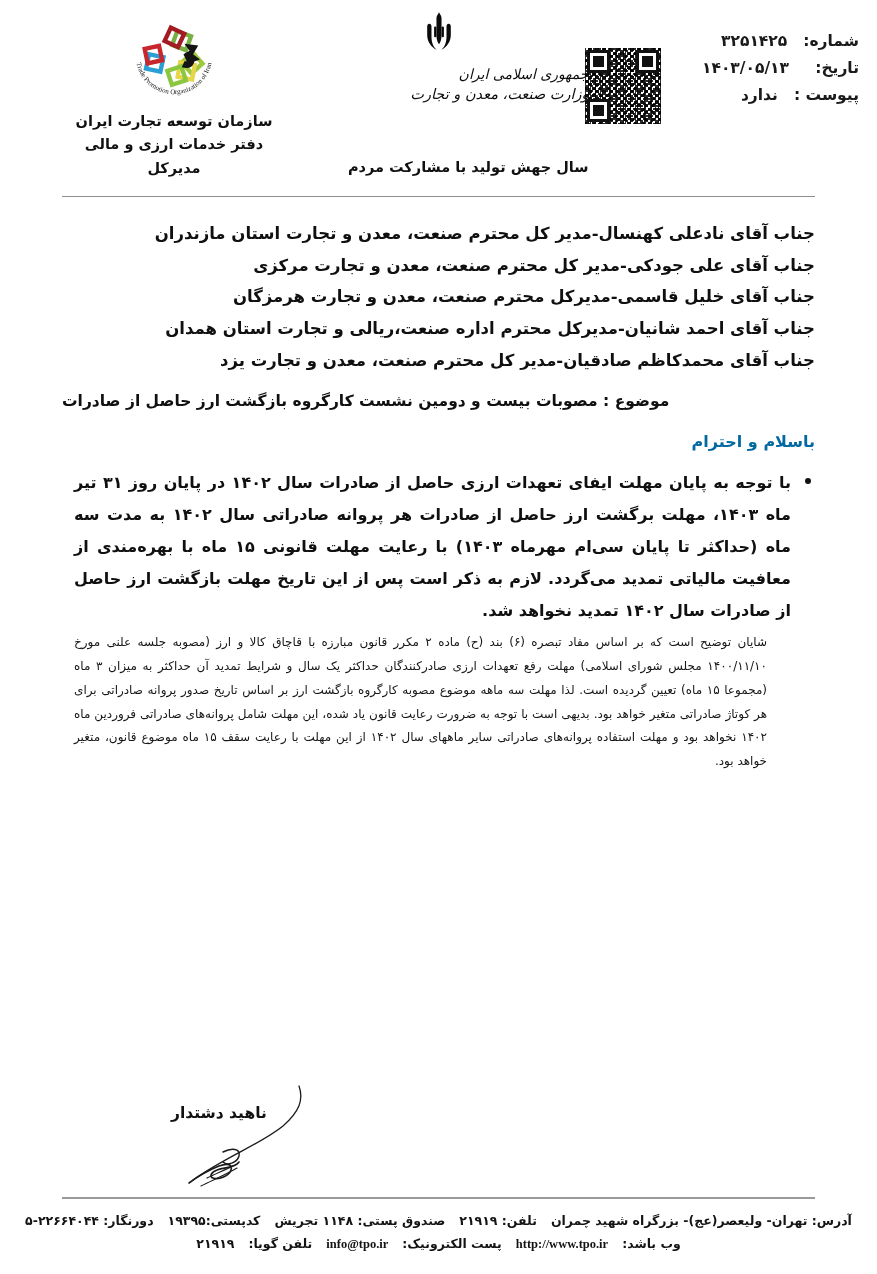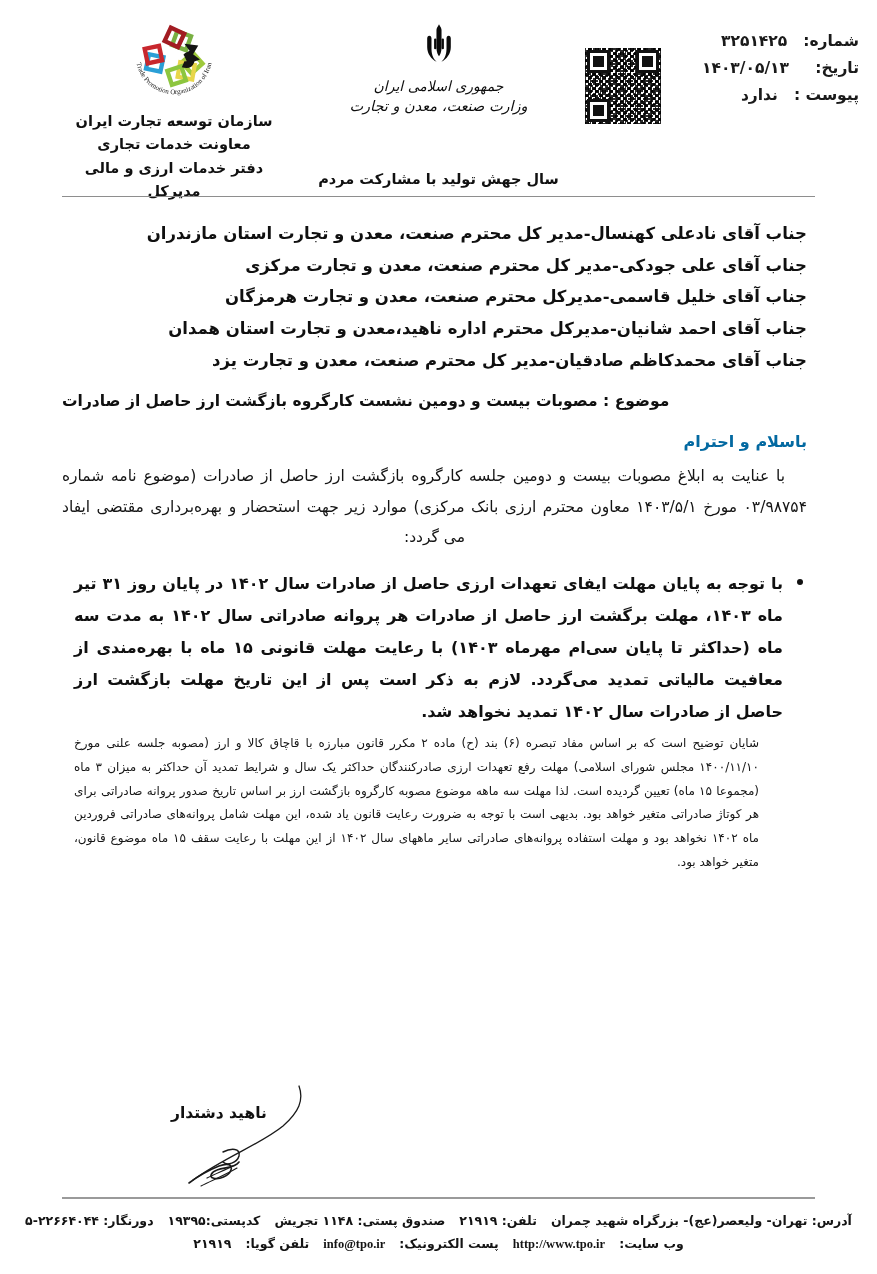--- a/index.html
+++ b/index.html
@@ -90,26 +90,26 @@
     inset: 3px;
     background: #111;
   }
   .qr-eye.tl { top: 2px; left: 2px; }
   .qr-eye.tr { top: 2px; right: 2px; }
   .qr-eye.bl { bottom: 2px; left: 2px; }
 
   
   .hdr-center {
     position: absolute;
-    top: 20px;
+    top: 8px;
     left: 0;
     right: 0;
     margin: 0 auto;
     width: 300px;
-    text-align: center;
+    text-align: right;
   }
   .emblem {
     width: 46px;
     height: 52px;
     margin: 0 auto 4px auto;
     display: block;
   }
   .ministry-line {
     font-family: "DejaVu Serif", "Liberation Serif", serif;
     font-size: 14px;
@@ -159,21 +159,21 @@
     right: 62px;
     height: 1px;
     background: #8e8e8e;
   }
 
   
   .body-wrap {
     position: absolute;
     top: 218px;
     left: 62px;
-    right: 70px;
+    right: 62px;
   }
   .recipients {
     text-align: right;
     margin-bottom: 16px;
   }
   .recipient {
     font-size: 16.5px;
     font-weight: bold;
     line-height: 1.92;
     color: #101010;
@@ -362,44 +362,42 @@
             <rect x="-18" y="-30" width="17" height="17" stroke="#a21c22" transform="rotate(25)"></rect>
           </g>
           <g fill="#141414">
             <path d="M12 -16 l16 2 -6 10 8 6 -14 5 -5 -11 7 -4 -6 -8 z"></path>
             <path d="M14 -6 q12 4 9 12 -3 8 -14 5 l3 -7 q5 1 5 -3 0 -4 -6 -4 z"></path>
           </g>
         </g>
       </svg>
       <div class="org-lines">
         <div class="org-line">سازمان توسعه تجارت ایران</div>
-        <div class="org-line">معاونت خدمات تجاری</div>
         <div class="org-line">دفتر خدمات ارزی و مالی</div>
         <div class="org-line">مدیرکل</div>
       </div>
     </div>
   </div>
 
   <div class="divider"></div>
 
   <div class="body-wrap">
 
     <div class="recipients">
       <div class="recipient">جناب آقای نادعلی کهنسال-مدیر کل محترم صنعت، معدن و تجارت استان مازندران</div>
       <div class="recipient">جناب آقای علی جودکی-مدیر کل محترم صنعت، معدن و تجارت مرکزی</div>
       <div class="recipient">جناب آقای خلیل قاسمی-مدیرکل محترم صنعت، معدن و تجارت هرمزگان</div>
-      <div class="recipient">جناب آقای احمد شانیان-مدیرکل محترم اداره ناهید،معدن و تجارت استان همدان</div>
+      <div class="recipient">جناب آقای احمد شانیان-مدیرکل محترم اداره صنعت،ریالی و تجارت استان همدان</div>
       <div class="recipient">جناب آقای محمدکاظم صادقیان-مدیر کل محترم صنعت، معدن و تجارت یزد</div>
     </div>
 
     <div class="subject">موضوع : مصوبات بیست و دومین نشست کارگروه بازگشت ارز حاصل از صادرات</div>
 
     <div class="salutation">باسلام و احترام</div>
 
-    <div class="para">با عنایت به ابلاغ مصوبات بیست و دومین جلسه کارگروه بازگشت ارز حاصل از صادرات (موضوع نامه شماره ۰۳/۹۸۷۵۴ مورخ ۱۴۰۳/۵/۱ معاون محترم ارزی بانک مرکزی) موارد زیر جهت استحضار و بهره‌برداری مقتضی ایفاد می گردد:</div>
 
     <ul class="bullet-list">
       <li class="bullet-item">
         <span class="bullet-dot"></span>
         <div class="bullet-text">با توجه به پایان مهلت ایفای تعهدات ارزی حاصل از صادرات سال ۱۴۰۲ در پایان روز ۳۱ تیر ماه ۱۴۰۳، مهلت برگشت ارز حاصل از صادرات هر پروانه صادراتی سال ۱۴۰۲ به مدت سه ماه (حداکثر تا پایان سی‌ام مهرماه ۱۴۰۳) با رعایت مهلت قانونی ۱۵ ماه با بهره‌مندی از معافیت مالیاتی تمدید می‌گردد. لازم به ذکر است پس از این تاریخ مهلت بازگشت ارز حاصل از صادرات سال ۱۴۰۲ تمدید نخواهد شد.</div>
         <div class="sub-para">شایان توضیح است که بر اساس مفاد تبصره (۶) بند (ح) ماده ۲ مکرر قانون مبارزه با قاچاق کالا و ارز (مصوبه جلسه علنی مورخ ۱۴۰۰/۱۱/۱۰ مجلس شورای اسلامی) مهلت رفع تعهدات ارزی صادرکنندگان حداکثر یک سال و شرایط تمدید آن حداکثر به میزان ۳ ماه (مجموعا ۱۵ ماه) تعیین گردیده است. لذا مهلت سه ماهه موضوع مصوبه کارگروه بازگشت ارز بر اساس تاریخ صدور پروانه صادراتی برای هر کوتاژ صادراتی متغیر خواهد بود. بدیهی است با توجه به ضرورت رعایت قانون یاد شده، این مهلت شامل پروانه‌های صادراتی فروردین ماه ۱۴۰۲ نخواهد بود و مهلت استفاده پروانه‌های صادراتی سایر ماههای سال ۱۴۰۲ از این مهلت با رعایت سقف ۱۵ ماه موضوع قانون، متغیر خواهد بود.</div>
       </li>
     </ul>
   </div>
 
@@ -420,21 +418,21 @@
   <div class="footer">
     <div class="footer-rule"></div>
     <div class="footer-line">
       <span class="fi">آدرس: تهران- ولیعصر(عج)- بزرگراه شهید چمران</span>
       <span class="fi">تلفن: ۲۱۹۱۹</span>
       <span class="fi">صندوق پستی: ۱۱۴۸ تجریش</span>
       <span class="fi">کدپستی:۱۹۳۹۵</span>
       <span class="fi">دورنگار: ۲۲۶۶۴۰۴۴-۵</span>
     </div>
     <div class="footer-line">
-      <span class="fi">وب سایت:</span>
+      <span class="fi">وب باشد:</span>
       <span class="fi ltr">http://www.tpo.ir</span>
       <span class="fi">پست الکترونیک:</span>
       <span class="fi ltr">info@tpo.ir</span>
       <span class="fi">تلفن گویا:</span>
       <span class="fi">۲۱۹۱۹</span>
     </div>
   </div>
 
 </div>
 

